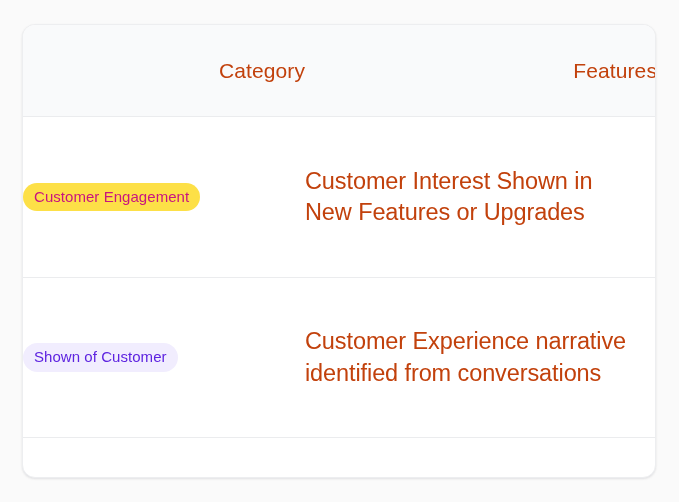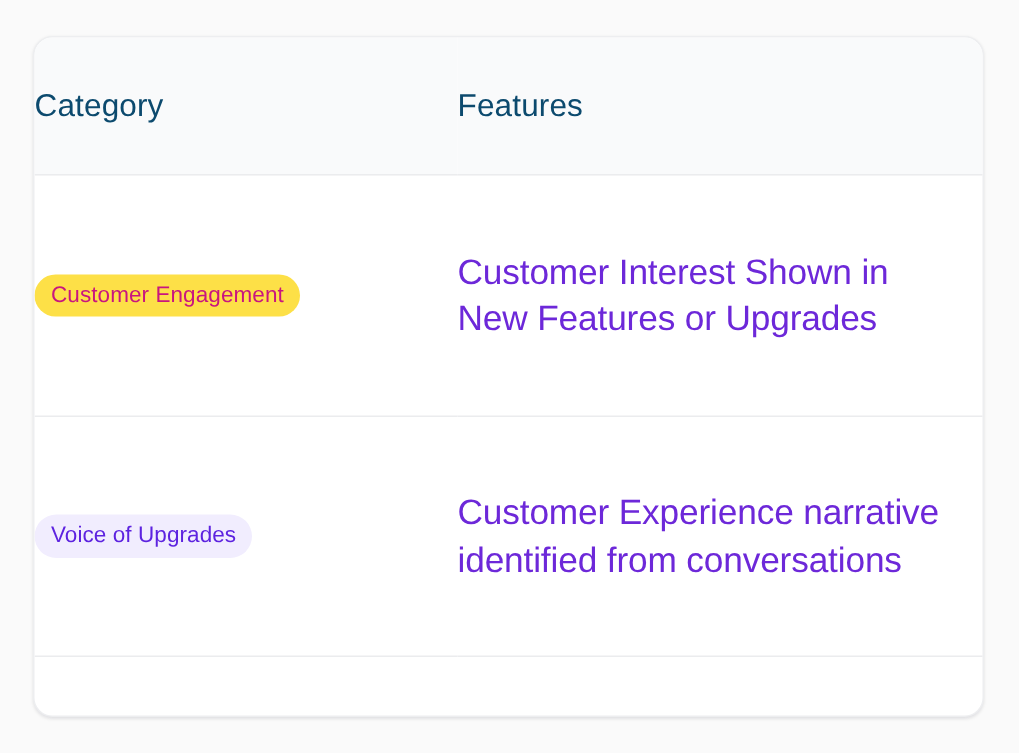--- a/index.html
+++ b/index.html
@@ -37,24 +37,24 @@
 
   .table {
     width: 100%;
     border-collapse: collapse;
     table-layout: fixed;
   }
 
   .table thead th {
     background: #f9fafb;
     border-bottom: 1px solid #ebecee;
-    text-align: left;
+    text-align: right;
     font-weight: 400;
     font-size: 21px;
-    color: #0c4a6e;
+    color: #c2410c;
     letter-spacing: 0.1px;
     padding: 0;
     height: 91px;
     vertical-align: middle;
   }
 
   th.col-category { width: 282px; padding-left: 25px; }
   th.col-insights { width: 352px; padding-left: 7px; }
 
   .table tbody td {
@@ -93,21 +93,21 @@
   }
 
   .badge-purple {
     background: #f1edfe;
     color: #5d23e0;
   }
 
   .insight-text {
     font-size: 23.5px;
     line-height: 31.5px;
-    color: #6d28d9;
+    color: #c2410c;
     font-weight: 400;
     letter-spacing: -0.1px;
     max-width: 330px;
   }
 </style>
 </head>
 <body>
 
 <div class="viewport">
   <div class="card">
@@ -125,21 +125,21 @@
           <td class="cell-category">
             <span class="badge badge-pink">Customer Engagement</span>
           </td>
           <td class="cell-insights">
             <div class="insight-text">Customer Interest Shown in New Features or Upgrades</div>
           </td>
         </tr>
 
         <tr class="row-2">
           <td class="cell-category">
-            <span class="badge badge-purple">Voice of Upgrades</span>
+            <span class="badge badge-purple">Shown of Customer</span>
           </td>
           <td class="cell-insights">
             <div class="insight-text">Customer Experience narrative identified from conversations</div>
           </td>
         </tr>
 
         <tr class="row-empty">
           <td class="cell-category">
             <span></span>
           </td>

